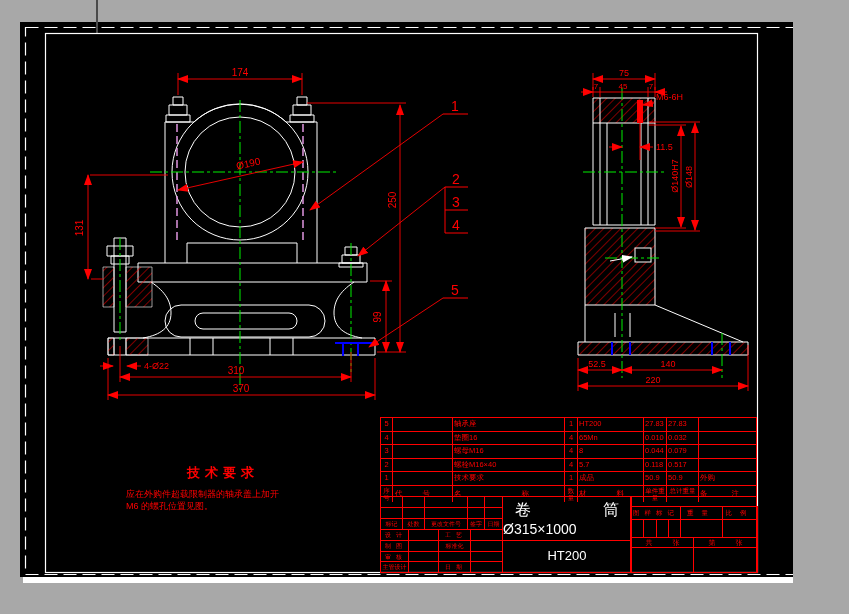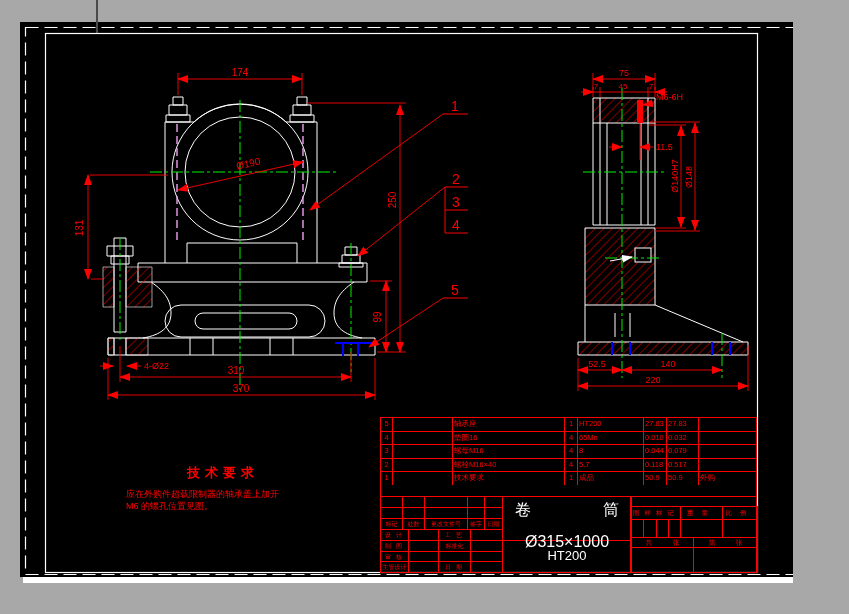--- a/index.html
+++ b/index.html
@@ -47,21 +47,21 @@
   #revgrid>div{line-height:10px;font-size:6px}
   
   #siggrid{left:0;top:33px;width:122px;height:43px;display:grid;
            grid-template-columns:28px 30px 32px 1fr;grid-template-rows:repeat(4,1fr)}
   #siggrid>div{line-height:10px;font-size:6px}
   .ls6{letter-spacing:5px;padding-left:3px}
   
   #namearea{left:122px;top:0;width:128px;height:76px;border-right:1px solid #f00}
   #nametop{left:0;top:0;width:128px;height:44px;border-bottom:1px solid #f00;color:#fff}
   #namerow{display:flex;justify-content:space-between;padding:3px 12px 0 12px;font-size:16px}
-  #specrow{text-align:center;font-size:16px;margin-top:12px}
+  #specrow{font-size:14px;margin-top:0}
   #matcell{left:0;top:44px;width:128px;height:32px;color:#fff;font-size:13px;
            text-align:center;line-height:30px}
   
   #rgrid{left:250px;top:0;width:127px;height:76px}
   .r-strip{left:0;top:0;width:127px;height:10px;border-bottom:1px solid #f00}
   .r-h1{top:10px;height:13px;line-height:12px;font-size:6.5px}
   .r-b{top:23px;height:18px}
   .r-h3{top:41px;height:10px;line-height:9px;font-size:7px;word-spacing:18px}
   .r-h4{top:51px;height:25px}
 </style>
@@ -252,20 +252,30 @@
     <div class="bom-row">
       <div class="ctr">1</div>
       <div></div>
       <div>技术要求</div>
       <div class="ctr">1</div>
       <div>成品</div>
       <div>50.9</div>
       <div>50.9</div>
       <div>外购</div>
     </div>
+    <div class="bom-row bom-head">
+      <div class="stack">序号</div>
+      <div class="sp-code">代号</div>
+      <div class="sp-name">名称</div>
+      <div class="stack">数量</div>
+      <div class="sp-mat">材料</div>
+      <div class="stack">单件重量</div>
+      <div class="stack">总计重量</div>
+      <div class="sp-rem">备注</div>
+    </div>
   </div>
 
   <div id="tblock">
 
     <div id="revgrid" class="abs">
       <div class="rc"></div>
       <div class="rc"></div>
       <div class="rc"></div>
       <div class="rc"></div>
       <div class="rc"></div>

